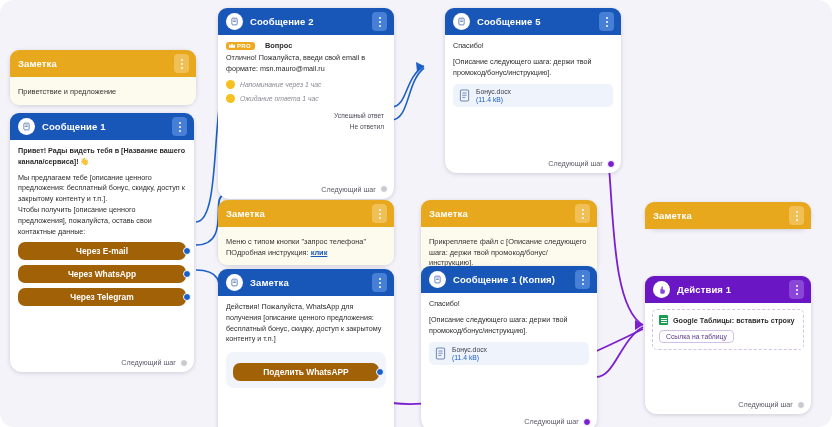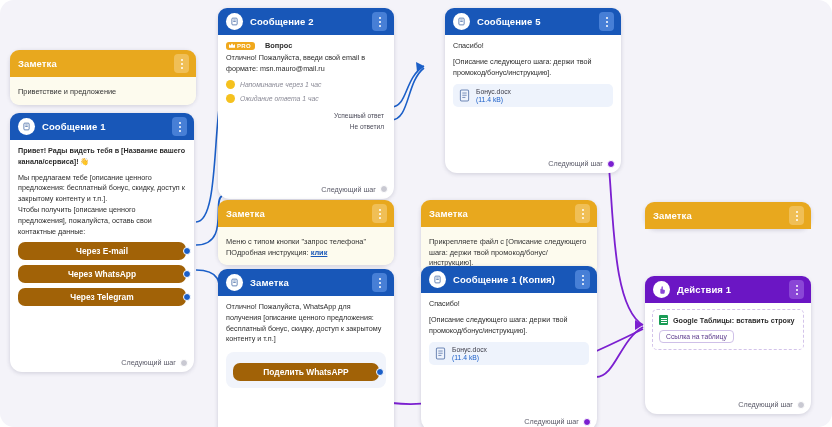--- a/index.html
+++ b/index.html
@@ -311,21 +311,21 @@
           </svg>
       </div>
       <div class="title">Заметка</div>
       <div class="kebab">
           <i></i>
           <i></i>
           <i></i>
         </div>
     </div>
     <div class="body">
-      <div class="txt"><span class="b">Отлично!</span><span> Пожалуйста, WhatsApp для получения [описание ценного предложения: бесплатный бонус, скидку, доступ к закрытому контенту и т.п.]</span></div>
+      <div class="txt"><span class="b">Действия!</span><span> Пожалуйста, WhatsApp для получения [описание ценного предложения: бесплатный бонус, скидку, доступ к закрытому контенту и т.п.]</span></div>
       <div class="menu">
         <div class="btn">
           <span>Поделить WhatsAPP</span>
           <span class="handle"></span>
         </div>
       </div>
     </div>
     <div class="nextstep">
       <span>Следующий шаг</span>
       <span class="dot"></span>

